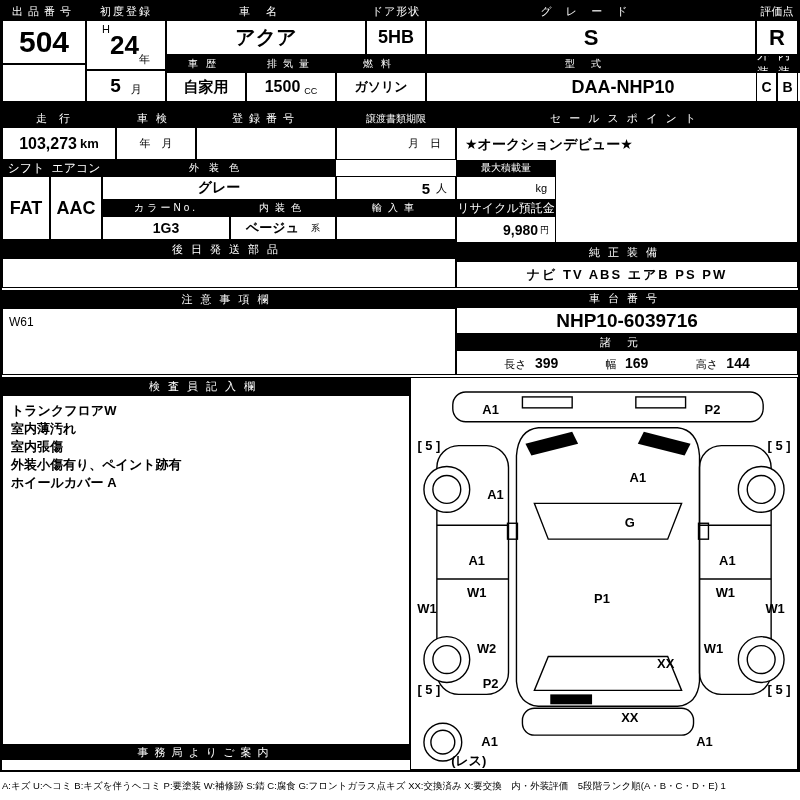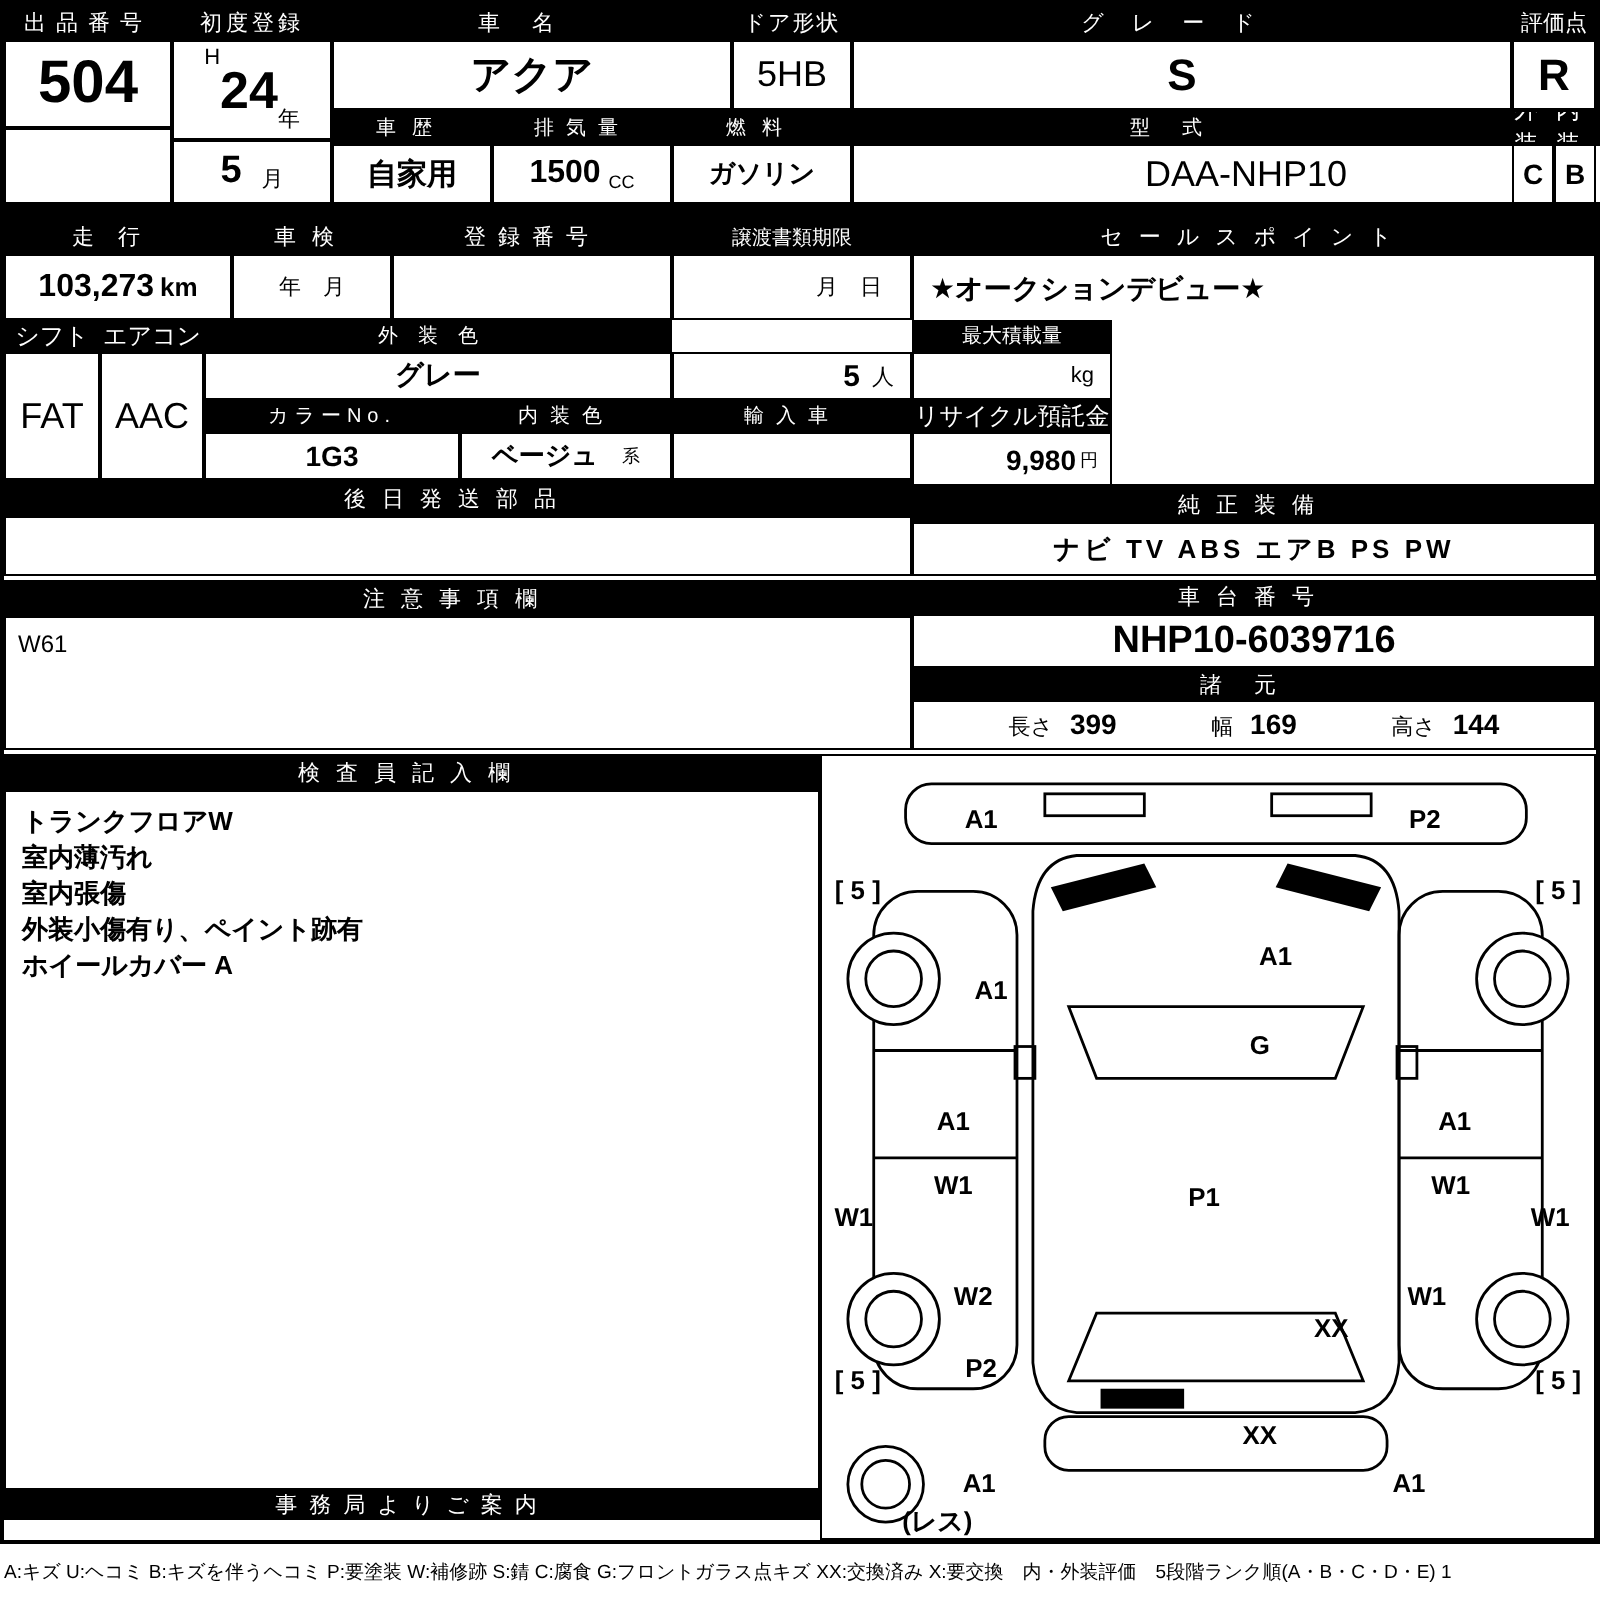--- a/index.html
+++ b/index.html
@@ -11,21 +11,21 @@
           display:flex; align-items:center; justify-content:center; overflow:hidden; }
   .hdr  { background:#000; color:#fff; font-size:11px; font-weight:normal; }
   .hdr.sm10 { font-size:10px; }
   .hdr.sm9  { font-size:12px; }
   .band { position:absolute; background:#000; }
   .b30 { font-size:30px; font-weight:bold; }
   .b26 { font-size:26px; font-weight:bold; }
   .b22 { font-size:22px; font-weight:bold; }
   .b20 { font-size:20px; font-weight:bold; }
   .b19 { font-size:19px; font-weight:bold; }
-  .b18 { font-size:18px; font-weight:normal; }
+  .b18 { font-size:18px; font-weight:bold; }
   .b16 { font-size:16px; font-weight:bold; }
   .b15 { font-size:15px; font-weight:bold; }
   .b14 { font-size:14px; font-weight:bold; }
   .b13 { font-size:13px; font-weight:bold; }
   .sm  { font-size:11px; }
   .sm9 { font-size:9px; }
   .topleft { align-items:flex-start; justify-content:flex-start; }
   .right { justify-content:flex-end; }
   .insp-line { font-size:13px; font-weight:bold; line-height:18px; white-space:nowrap; }
   .legend { position:absolute; left:2px; top:775px; width:796px; height:22px;

